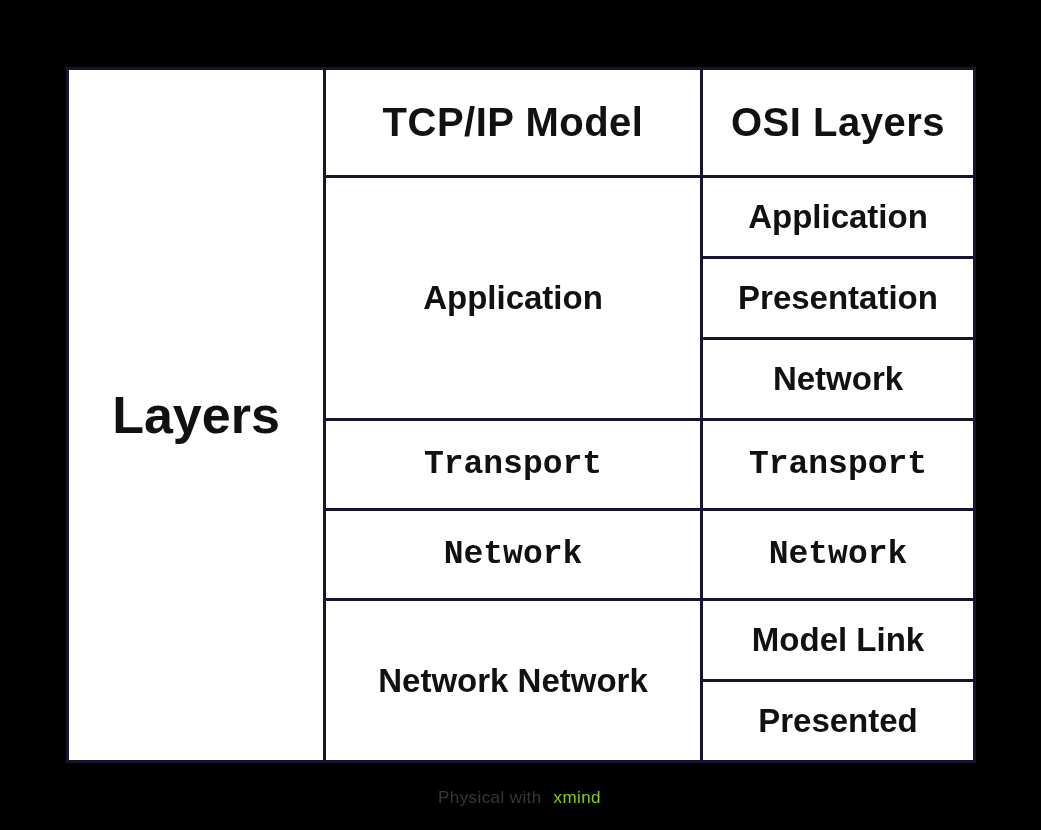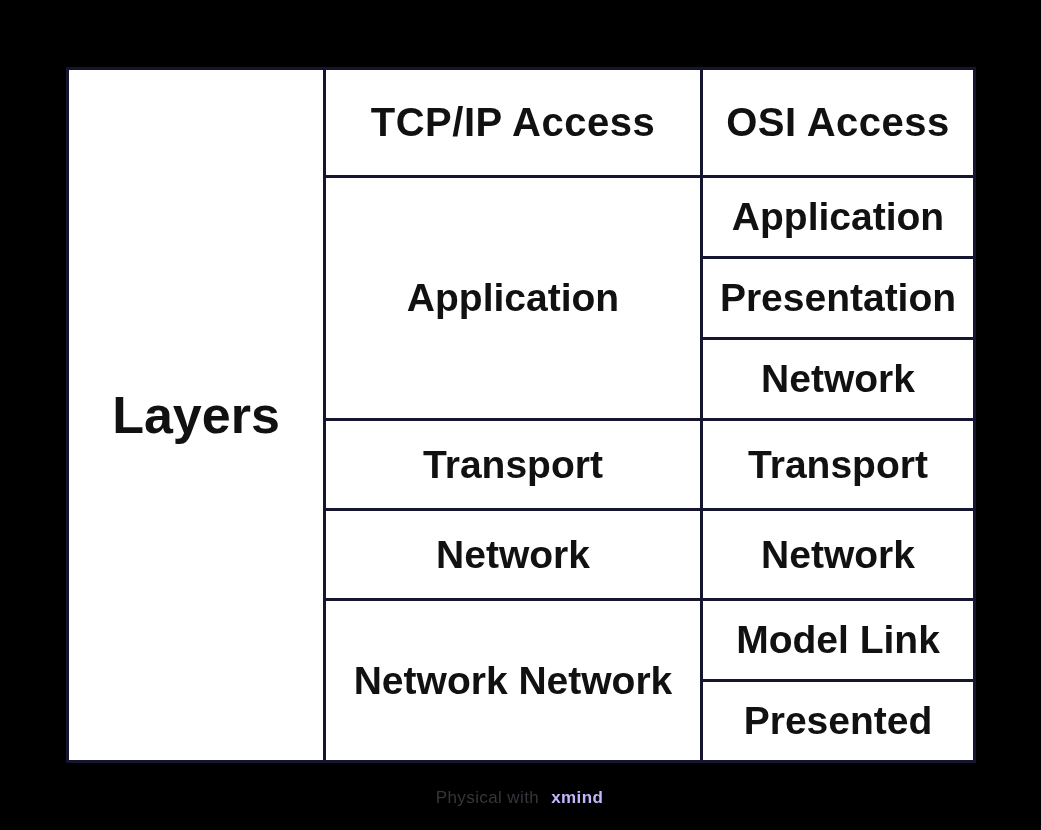--- a/index.html
+++ b/index.html
@@ -31,69 +31,69 @@
     border: 3px solid #15152f;
     background: #ffffff;
     color: #111111;
     text-align: center;
     vertical-align: middle;
     font-weight: bold;
     padding: 0;
   }
   tr.r-header   { height: 108px; }
   tr.r-sub      { height: 81px; }
-  tr.r-mid      { height: 90px; }
+  tr.r-mid      { height: 90px; font-family: Liberation Mono, monospace; }
   tr.r-sub-last { height: 81px; }
 
   .hdr-cell {
     font-size: 40px;
     letter-spacing: 0.5px;
     color: #0e0e14;
   }
   .layers-cell {
     font-size: 52px;
     color: #0d0d0d;
   }
   .body-cell {
-    font-size: 39px;
+    font-size: 33px;
     color: #121212;
   }
 
   .footer {
     position: absolute;
     left: 66px;
     width: 907px;
     top: 788px;
     text-align: center;
     font-size: 17px;
     color: #36363c;
     letter-spacing: 0.4px;
   }
   .footer .brand {
-    font-weight: bold;
-    color: #c4b5fd;
+    font-weight: normal;
+    color: #84cc16;
     margin-left: 12px;
   }
 </style>
 </head>
 <body>
 
 <div class="canvas">
 
   <table class="model-table">
     <colgroup>
       <col class="c-layers">
       <col class="c-tcpip">
       <col class="c-osi">
     </colgroup>
     <tbody>
       <tr class="r-header">
         <th class="layers-cell" rowspan="8">Layers</th>
-        <th class="hdr-cell">TCP/IP Access</th>
-        <th class="hdr-cell">OSI Access</th>
+        <th class="hdr-cell">TCP/IP Model</th>
+        <th class="hdr-cell">OSI Layers</th>
       </tr>
       <tr class="r-sub">
         <td class="body-cell" rowspan="3">Application</td>
         <td class="body-cell">Application</td>
       </tr>
       <tr class="r-sub">
         <td class="body-cell">Presentation</td>
       </tr>
       <tr class="r-sub">
         <td class="body-cell">Network</td>

